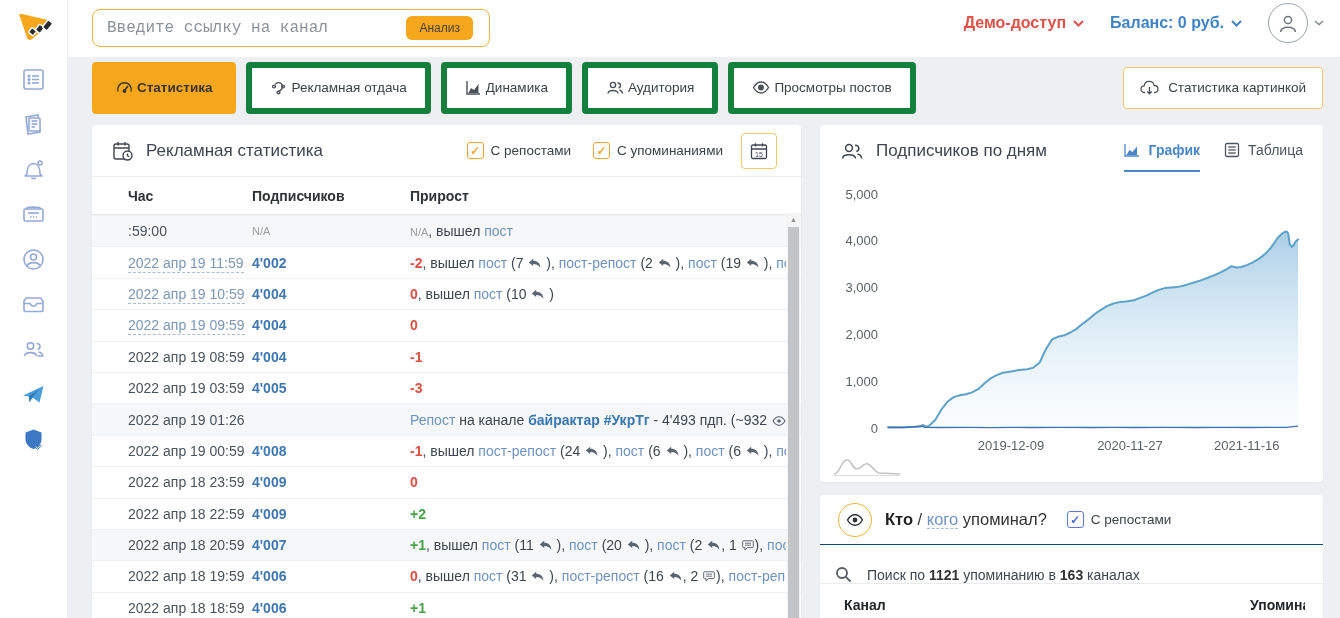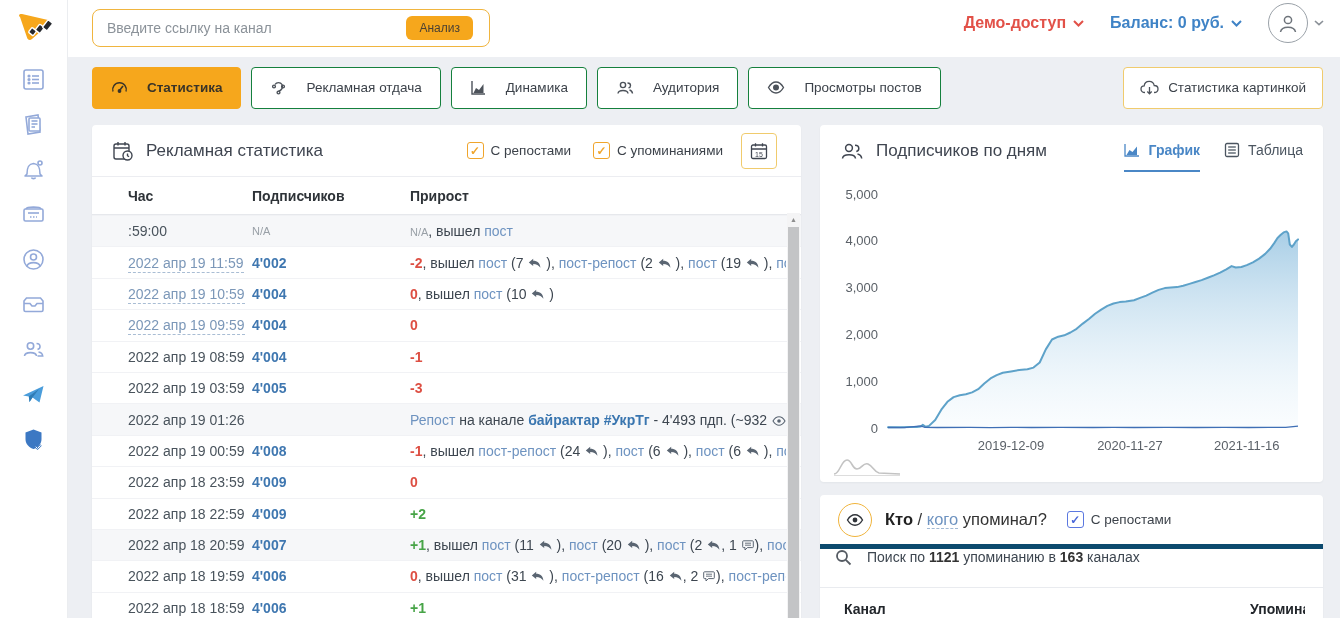--- a/index.html
+++ b/index.html
@@ -6,32 +6,32 @@
   .page{position:relative;width:1340px;height:618px;overflow:hidden;background:#edeff3;}
   svg{display:block;}
   
   .sidebar{position:absolute;left:0;top:0;width:67px;height:618px;background:#fff;border-right:1px solid #ebedf0;z-index:5;}
   .logo{width:44px;height:44px;margin:8px auto 14px auto;}
   .side-nav{display:flex;flex-direction:column;align-items:center;gap:18px;}
   .side-ic{width:27px;height:27px;cursor:pointer;}
   
   .topbar{position:absolute;left:67px;top:0;width:1273px;height:57px;background:#fff;border-bottom:1px solid #eef0f3;}
   .search-box{position:absolute;left:25px;top:9px;width:398px;height:38px;border:1px solid #f0b53f;border-radius:8px;background:#fff;display:flex;align-items:center;box-sizing:border-box;}
-  .search-box input{flex:1;border:none;outline:none;padding:0 14px;font-size:14px;color:#555;background:transparent;font-family:Liberation Sans, sans-serif;}
+  .search-box input{flex:1;border:none;outline:none;padding:0 14px;font-size:16px;color:#555;background:transparent;font-family:Liberation Mono, monospace;}
   .search-box input::placeholder{color:#8b9299;}
   .analyze-btn{margin:16px;background:#f6a71c;border:none;border-radius:6px;padding:5px 13px;font-size:12px;color:#4b4133;font-weight:500;cursor:pointer;font-family:"Liberation Sans",sans-serif;}
   .top-right{position:absolute;right:16px;top:0;height:46px;display:flex;align-items:center;gap:26px;}
   .tr-item{display:flex;align-items:center;gap:7px;font-size:16px;font-weight:700;cursor:pointer;}
   .demo{color:#e25148;}
   .balance{color:#3f83c6;}
   .avatar-wrap{display:flex;align-items:center;gap:6px;cursor:pointer;}
   .avatar{width:38px;height:38px;border-radius:50%;border:1.5px solid #9aa1a8;display:flex;align-items:center;justify-content:center;}
   
   .tabbar{position:absolute;left:67px;top:57px;width:1273px;height:61px;background:#edeff3;display:flex;align-items:center;padding-left:25px;gap:10px;box-sizing:border-box;}
-  .tab{display:flex;align-items:center;gap:19px;background:#fff;border:1px solid #15803d;border-radius:4px;padding:0 18px;height:40px;font-size:13.5px;color:#3c424a;cursor:pointer;white-space:nowrap;}
+  .tab{display:flex;align-items:center;gap:4px;background:#fff;border:6px solid #15803d;border-radius:4px;padding:0 18px;height:40px;font-size:13.5px;color:#3c424a;cursor:pointer;white-space:nowrap;}
   .tab.active{background:#f6a71c;border-color:#f6a71c;color:#3a3428;font-weight:700;}
   .img-stats{margin-left:auto;margin-right:17px;display:flex;align-items:center;gap:9px;background:#fff;border:1px solid #f0cb6d;border-radius:4px;padding:0 16px;height:40px;font-size:13.5px;color:#3c424a;cursor:pointer;}
   
   .panel{position:absolute;background:#fff;border-radius:4px;box-shadow:0 1px 2px rgba(40,50,60,.05);}
   .left-panel{left:92px;top:125px;width:709px;height:540px;overflow:hidden;}
   .lp-head{display:flex;align-items:center;height:51px;padding:0 24px 0 20px;border-bottom:1px solid #ecedf1;}
   .lp-title{font-size:17px;color:#3f4550;margin-left:12px;}
   .cb-group{margin-left:auto;display:flex;align-items:center;gap:22px;}
   .cb-item{display:flex;align-items:center;gap:7px;font-size:13.5px;color:#3c424a;cursor:pointer;}
   .cb{width:17px;height:17px;border-radius:3px;display:inline-flex;align-items:center;justify-content:center;font-size:12px;font-weight:700;box-sizing:border-box;}
@@ -69,21 +69,21 @@
   .chart-svg{position:absolute;left:0;top:0;}
   .nav-ic{position:absolute;left:12px;bottom:5px;}
   
   .mentions-panel{left:820px;top:495px;width:503px;height:170px;overflow:hidden;}
   .mp-head{display:flex;align-items:center;height:49px;padding:0 18px;}
   .eye-circle{width:32px;height:32px;border-radius:50%;border:1.5px solid #f0b43c;display:flex;align-items:center;justify-content:center;flex-shrink:0;}
   .mp-title{margin-left:13px;font-size:16.5px;color:#333;white-space:nowrap;}
   .mp-title .tb{font-weight:700;color:#222;}
   .mp-title .tl{color:#6e93c0;border-bottom:1px dashed #a2b9d4;cursor:pointer;}
   .mp-cb{margin-left:20px;}
-  .mp-search{display:flex;align-items:flex-start;height:38px;border-top:5px solid #0c4a6e;border-bottom:1px solid #e9ebef;}
+  .mp-search{display:flex;align-items:flex-end;height:38px;border-top:1px solid #0c4a6e;border-bottom:1px solid #e9ebef;}
   .mp-search-ic{width:47px;display:flex;align-items:center;justify-content:center;flex-shrink:0;cursor:pointer;}
   .mp-search-text{font-size:14px;color:#8b9299;cursor:text;}
   .mp-search-text .seg-b{color:#333;font-weight:700;border:none;cursor:text;}
   .mp-cols{display:flex;align-items:flex-start;padding:13px 18px 0 24px;font-size:14px;font-weight:700;color:#22262b;}
   .mh-right{margin-left:auto;width:55px;overflow:hidden;white-space:nowrap;}
 </style>
 </head>
 <body>
 
 <div class="page">

